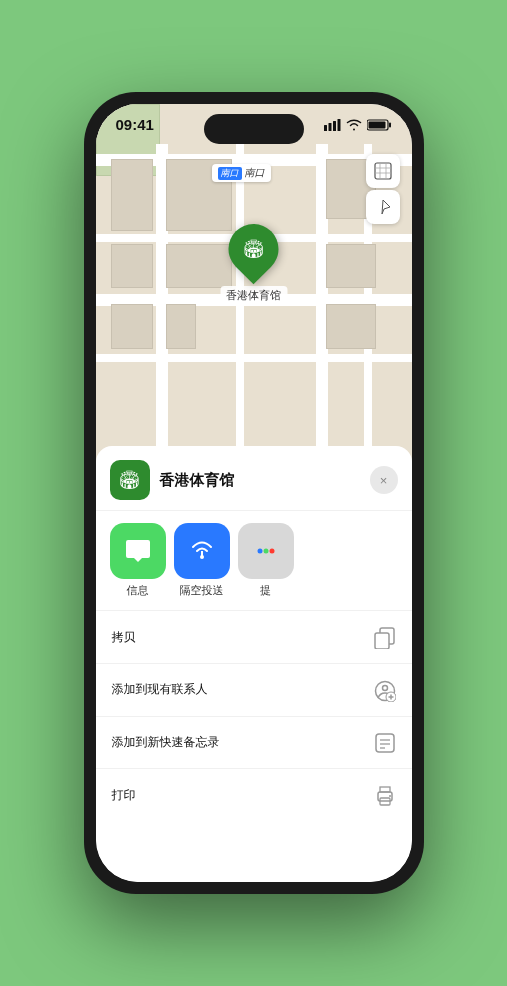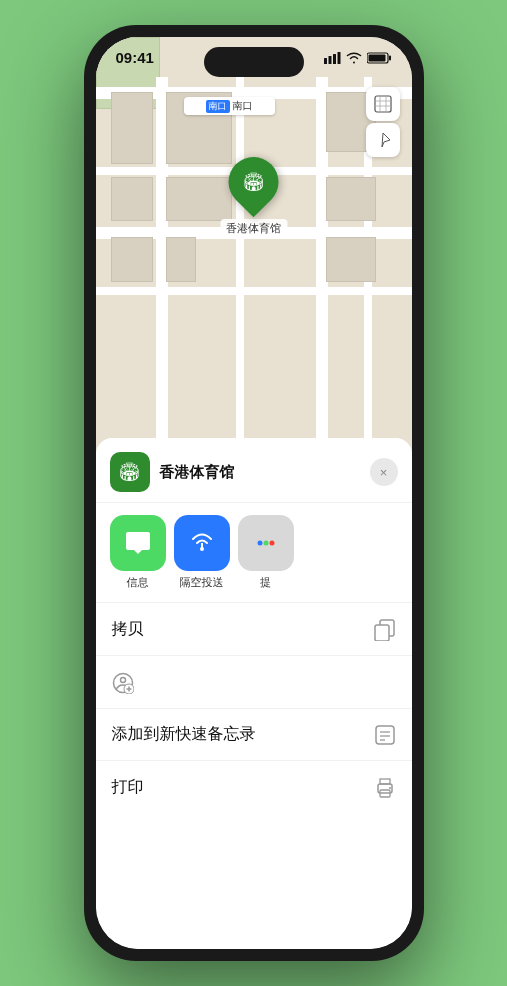--- a/index.html
+++ b/index.html
@@ -6,21 +6,21 @@
     body {
       background: #7dc87d;
       display: flex;
       justify-content: center;
       align-items: center;
       min-height: 100vh;
       font-family: -apple-system, 'PingFang SC', 'Helvetica Neue', sans-serif;
     }
     .phone-frame {
       width: 340px;
-      height: 936px;
+      height: 802px;
       background: #1a1a1a;
       border-radius: 52px;
       padding: 12px;
       position: relative;
       box-shadow: 0 30px 80px rgba(0,0,0,0.5);
     }
     .phone-screen {
       width: 100%;
       height: 100%;
       background: #e8e8e8;
@@ -156,31 +156,32 @@
       display: flex;
       align-items: center;
       justify-content: center;
       box-shadow: 0 1px 4px rgba(0,0,0,0.2);
       font-size: 14px;
     }
     
     .map-label {
       position: absolute;
       top: 60px;
-      left: 88px;
+      left: 116px;
       background: white;
       border-radius: 4px;
-      padding: 2px 22px;
+      padding: 2px 6px;
       font-size: 10px;
       color: #333;
       display: flex;
       align-items: center;
       gap: 3px;
       box-shadow: 0 1px 3px rgba(0,0,0,0.2);
       z-index: 5;
+      font-style: italic;
     }
     .map-label-badge {
       background: #2979ff;
       color: white;
       font-size: 9px;
       padding: 0 3px;
       border-radius: 2px;
     }
     
     .bottom-sheet {
@@ -273,21 +274,21 @@
     }
     
     .action-row {
       display: flex;
       align-items: center;
       justify-content: space-between;
       padding: 14px 16px;
       border-bottom: 1px solid #f0f0f0;
     }
     .action-label {
-      font-size: 16px;
+      font-size: 12px;
       color: #111;
     }
     .action-icon {
       font-size: 20px;
       color: #888;
     }
     
     svg { display: inline-block; vertical-align: middle; }
   </style>
 </head>
@@ -424,20 +425,21 @@
         <span class="action-icon">
           <svg width="22" height="22" viewBox="0 0 22 22">
             <rect x="6" y="1" width="14" height="16" rx="2" stroke="#999" stroke-width="1.5" fill="none"></rect>
             <rect x="1" y="6" width="14" height="16" rx="2" stroke="#999" stroke-width="1.5" fill="white"></rect>
           </svg>
         </span>
       </div>
 
 
       <div class="action-row">
+        <span class="action-label">添加到现有联系人</span>
         <span class="action-icon">
           <svg width="22" height="22" viewBox="0 0 22 22">
             <circle cx="11" cy="11" r="9.5" stroke="#999" stroke-width="1.5" fill="none"></circle>
             <circle cx="11" cy="8" r="2.5" stroke="#999" stroke-width="1.5" fill="none"></circle>
             <path d="M4 18 Q6 13 11 13 Q16 13 18 18" stroke="#999" stroke-width="1.5" fill="none"></path>
             <circle cx="17" cy="17" r="5" fill="white" stroke="#999" stroke-width="1"></circle>
             <line x1="17" y1="14.5" x2="17" y2="19.5" stroke="#999" stroke-width="1.5"></line>
             <line x1="14.5" y1="17" x2="19.5" y2="17" stroke="#999" stroke-width="1.5"></line>
           </svg>
         </span>

